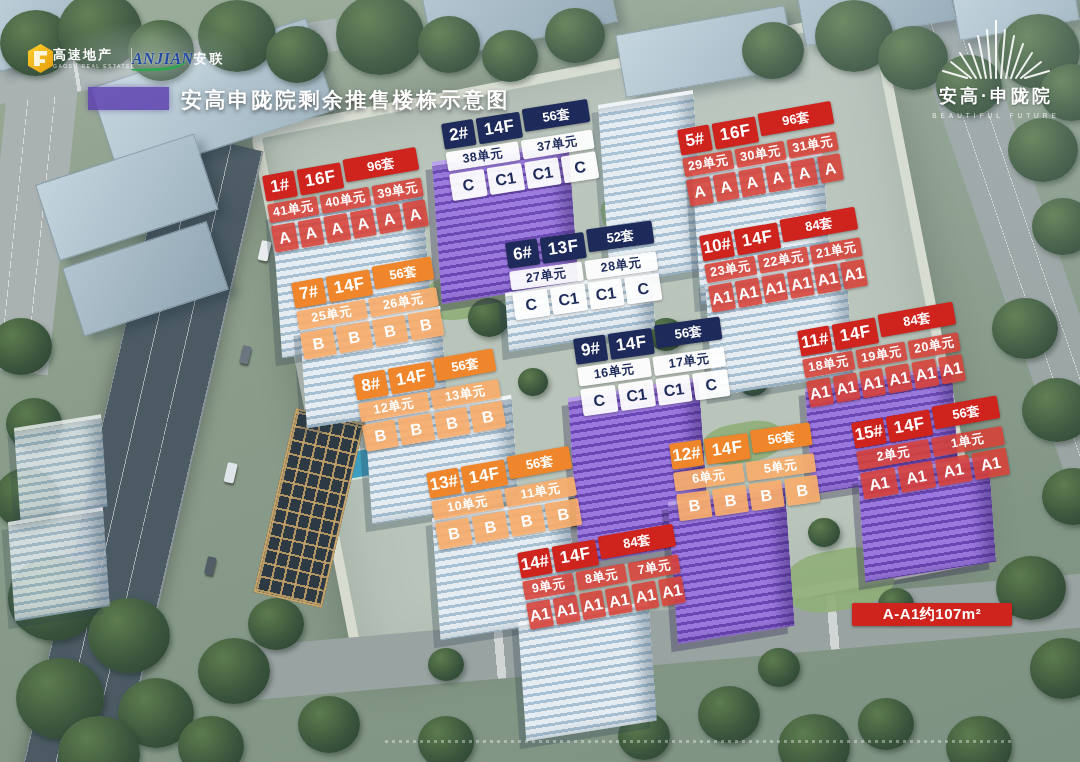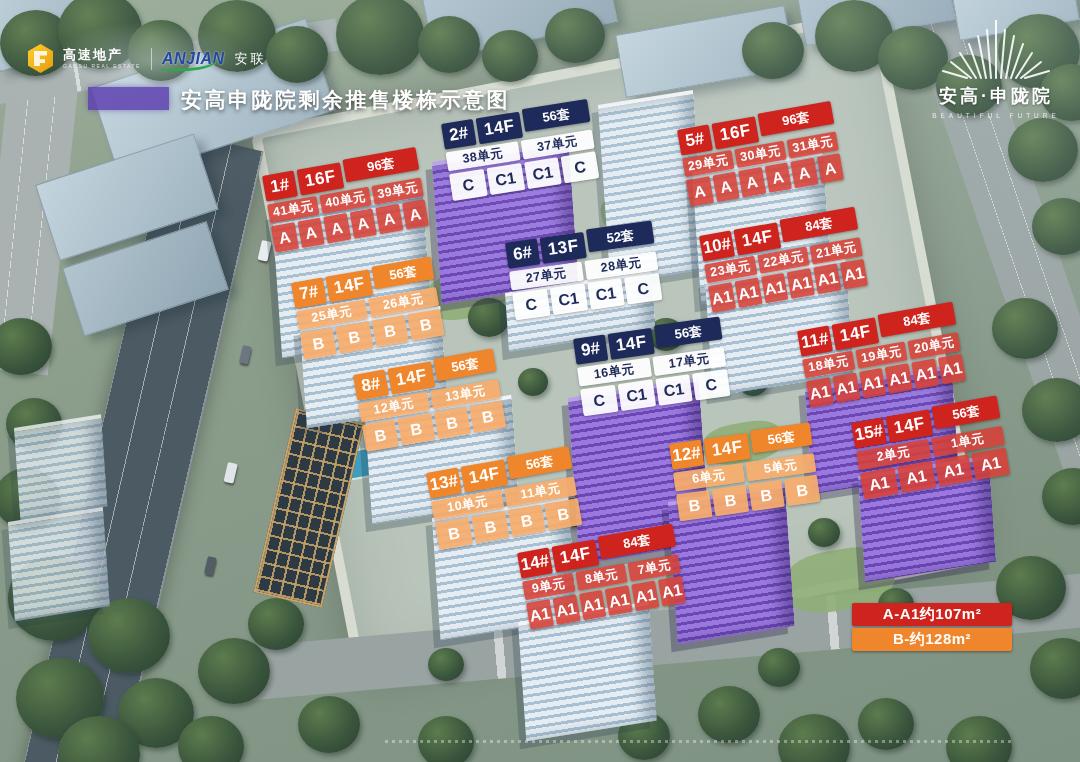--- a/index.html
+++ b/index.html
@@ -34,34 +34,34 @@
   .scn-tower.lite{opacity:.8;}
   .scn-carport{z-index:5;background:#2e3a43;border:2px solid #c8a56a;
     background-image:repeating-linear-gradient(0deg,rgba(200,165,105,.85) 0 2px,transparent 2px 14px),
       repeating-linear-gradient(90deg,rgba(200,165,105,.85) 0 2px,transparent 2px 12px);}
   .scn-pool{z-index:4;background:#3f9dbd;border:2px solid #d8e4da;border-radius:3px;}
   .scn-lawn{z-index:2;background:#8fae78;border-radius:40%;opacity:.9;}
   #haze{z-index:6;left:0;top:0;width:1080px;height:762px;pointer-events:none;
     background:radial-gradient(closest-side at 14% 8%,rgba(225,235,240,.4),transparent 65%),
                linear-gradient(200deg,rgba(210,225,235,.18),transparent 45%);}
   
-  #dev-logos{z-index:20;left:28px;top:44px;display:flex;align-items:center;gap:10px;}
+  #dev-logos{z-index:20;left:28px;top:44px;display:flex;align-items:center;}
   #hex-logo{width:25px;height:29px;
     clip-path:polygon(50% 0,100% 25%,100% 75%,50% 100%,0 75%,0 25%);
     background:linear-gradient(135deg,#ffd12e,#e49a0b);position:relative;}
   #hex-logo:after{content:"";position:absolute;left:6px;top:7px;width:13px;height:15px;
     background:rgba(255,255,255,.85);clip-path:polygon(0 0,100% 0,100% 30%,45% 30%,45% 55%,85% 55%,85% 80%,45% 80%,45% 100%,0 100%);}
   .dev-name{color:#fff;font-weight:bold;font-size:13px;letter-spacing:2px;line-height:1.1;}
   .dev-sub{color:rgba(255,255,255,.75);font-size:5px;letter-spacing:1.5px;}
   .logo-div{width:1px;height:22px;background:rgba(255,255,255,.55);}
   .anjian{color:#21499f;font-weight:900;font-size:16px;font-style:italic;letter-spacing:.5px;
-    text-shadow:0 0 2px rgba(255,255,255,.8);position:relative;}
+    text-shadow:0 0 2px rgba(255,255,255,.8);position:relative;font-family:Liberation Serif, serif;}
   .anjian-swoosh{position:absolute;left:-2px;bottom:-3px;width:58px;height:8px;
     border-bottom:3px solid #2ea84e;border-radius:0 0 60% 60%/0 0 120% 40%;transform:rotate(-3deg);}
-  .anlian-cn{color:#fff;font-weight:normal;font-size:13px;letter-spacing:3px;}
+  .anlian-cn{color:#fff;font-weight:bold;font-size:13px;letter-spacing:3px;}
   #title-block{z-index:19;left:88px;top:87px;width:81px;height:23px;background:#5b3db0;opacity:.82;
     box-shadow:0 0 6px rgba(70,45,140,.6);}
   #main-title{z-index:20;left:181px;top:86px;color:#fff;font-weight:bold;font-size:21px;
     letter-spacing:2.5px;text-shadow:0 2px 4px rgba(0,0,0,.55);}
   #proj-logo{z-index:20;left:916px;top:20px;width:160px;display:flex;flex-direction:column;align-items:center;color:#fff;}
   #proj-logo svg{opacity:.95;}
   .proj-name{font-size:18px;font-weight:bold;letter-spacing:3px;margin-top:4px;text-shadow:0 1px 3px rgba(0,0,0,.4);}
   .proj-slogan{font-size:6.5px;letter-spacing:4px;color:rgba(255,255,255,.8);margin-top:4px;}
   
   .bld{position:absolute;z-index:10;transform-origin:left top;}
@@ -466,17 +466,16 @@
           <span class="box t">A1</span>
           <span class="box t">A1</span>
           <span class="box t">A1</span>
           <span class="box t">A1</span>
         </div>
   </div>
     </div>
 
   <div id="legend" class="abs">
       <div class="legend-row" style="background: rgb(207, 35, 29);">A-A1约107m²</div>
-      <div class="legend-row" style="background: rgb(240, 134, 43);">B-约128m²</div>
     </div>
 
   <div id="fineprint" class="abs"></div>
 </div>
 
 </body></html>

